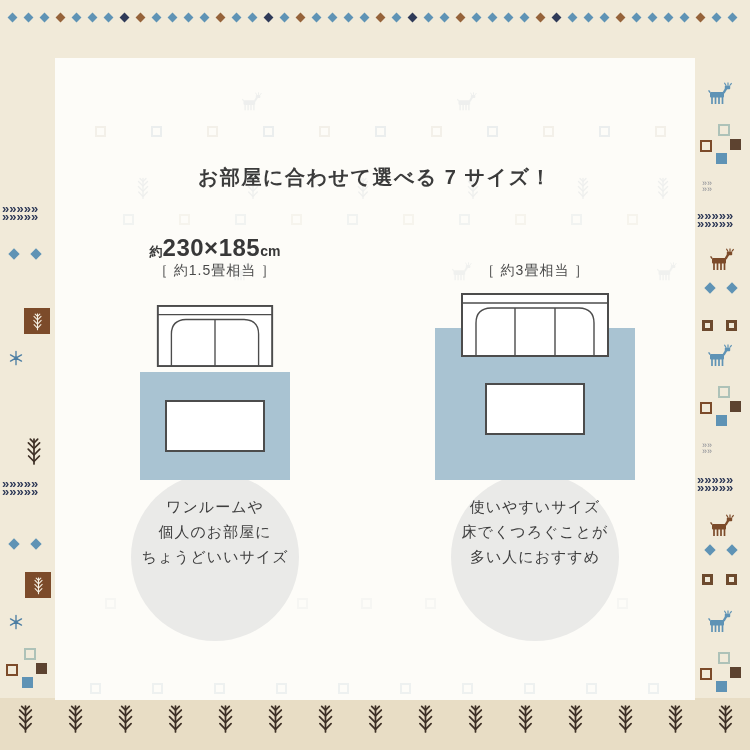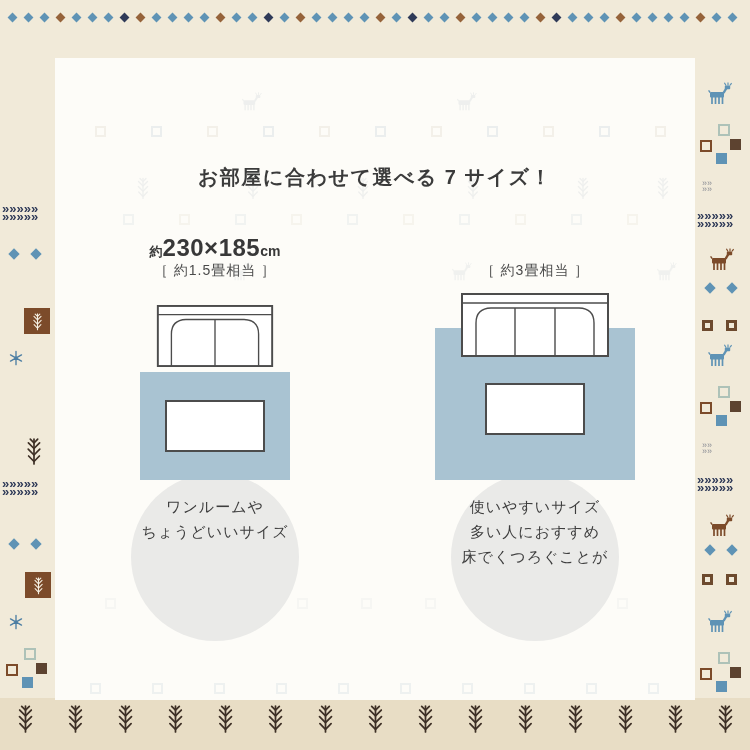--- a/index.html
+++ b/index.html
@@ -370,36 +370,37 @@
         <div class="tatami">［ 約1.5畳相当 ］</div>
         <div class="circle"></div>
         <div class="rug">
           <div class="low-table"></div>
         </div>
         <svg class="sofa" width="118" height="62">
             <use href="#sofa2"></use>
           </svg>
         <div class="caption">
           <span>ワンルームや</span>
+          <span>個人のお部屋に</span>
           <span>ちょうどいいサイズ</span>
         </div>
       </section>
 
 
       <section class="col c2">
         <div class="tatami">［ 約3畳相当 ］</div>
         <div class="circle"></div>
         <div class="rug">
           <div class="low-table"></div>
         </div>
         <svg class="sofa" width="148" height="64">
             <use href="#sofa3"></use>
           </svg>
         <div class="caption">
           <span>使いやすいサイズ</span>
+          <span>床でくつろぐことが</span>
           <span>多い人におすすめ</span>
-          <span>床でくつろぐことが</span>
         </div>
       </section>
 
     </div>
   </div>
 </div>
 
 </body></html>

